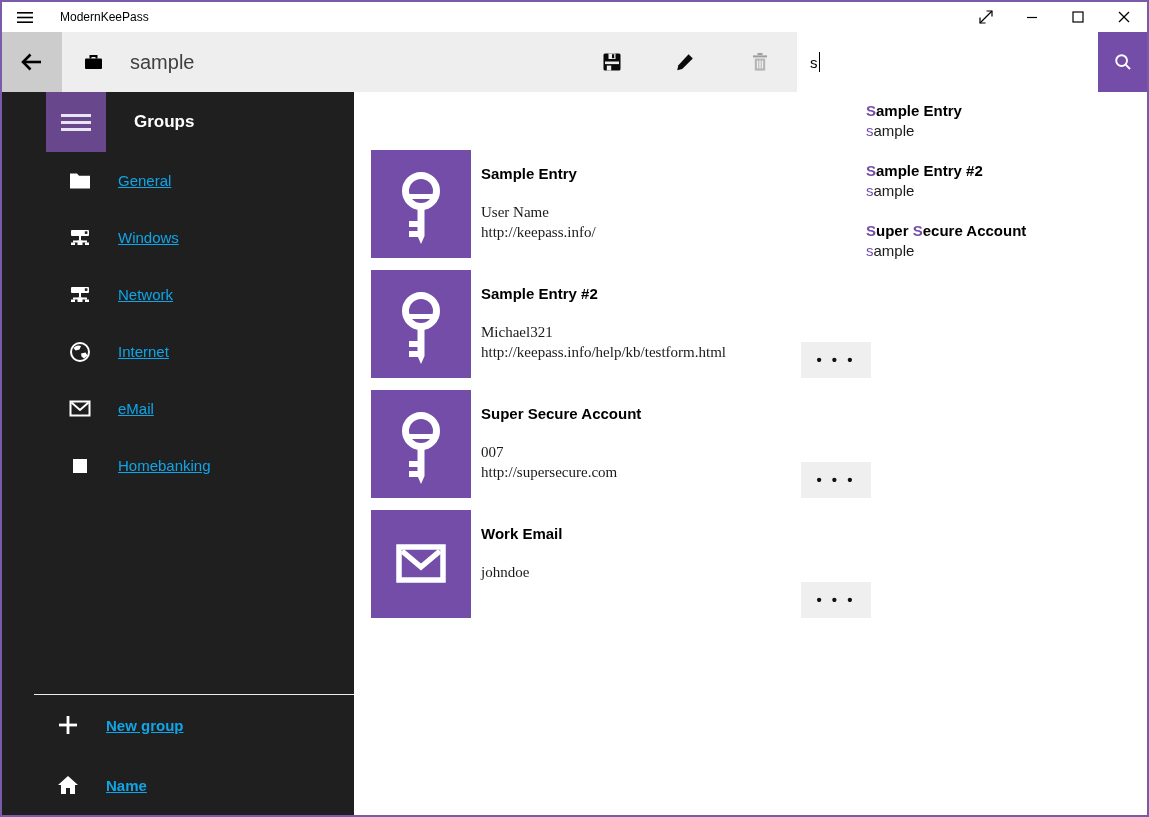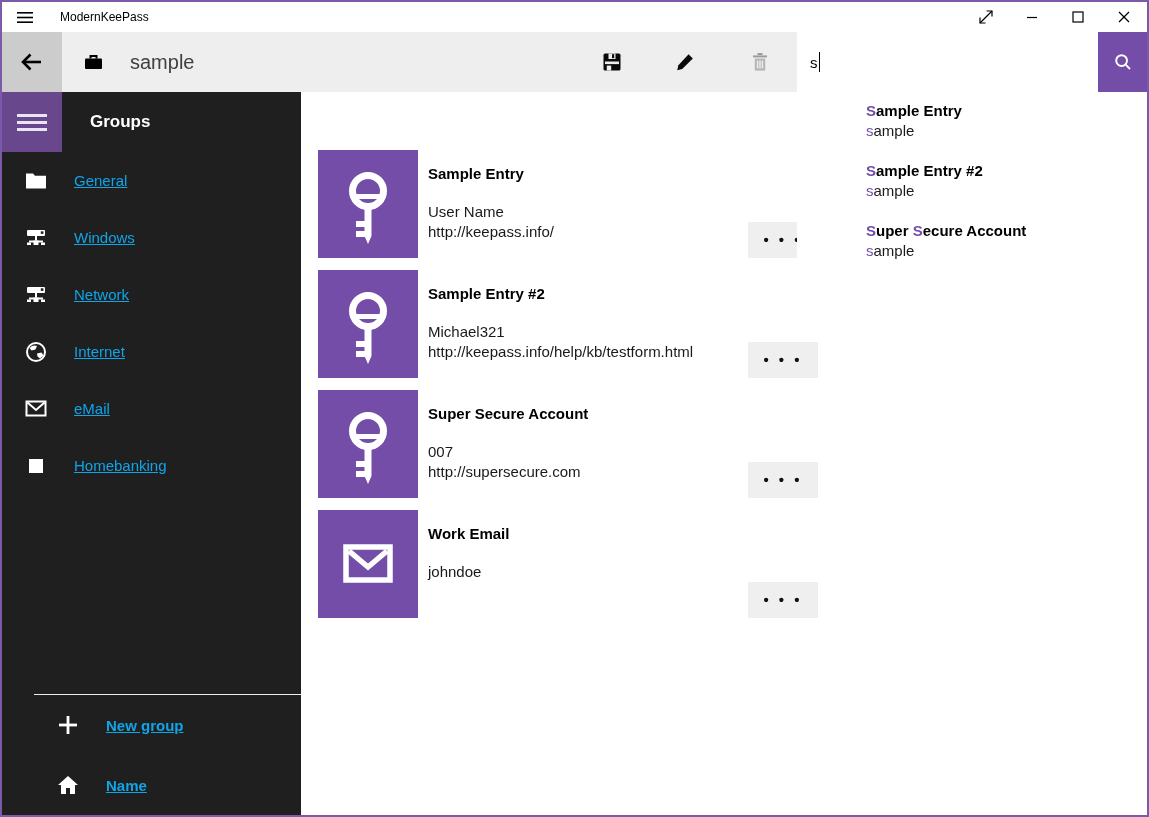--- a/index.html
+++ b/index.html
@@ -22,42 +22,42 @@
   .act-save { left:586px; } .act-edit { left:659px; } .act-delete { left:734px; }
   .searchbox { position:absolute; right:0; top:0; width:350px; height:60px; display:flex; }
   .search-input { width:301px; height:60px; background:#fff; font-size:15px; color:#000; padding-left:13px; display:flex; align-items:center; cursor:text; }
   .caret { display:inline-block; width:1px; height:20px; background:#000; margin-left:1px; }
   .search-btn { width:49px; height:60px; background:#744da9; border:none; display:flex; align-items:center; justify-content:center; cursor:pointer; }
 
   
   .content { display:flex; height:723px; }
 
   
-  .sidebar { position:relative; width:299px; background:#1f1f1f; flex:none; }
+  .sidebar { position:relative; width:352px; background:#1f1f1f; flex:none;padding-left:44px; }
   .side-header { display:flex; align-items:center; height:60px; }
   .ham-btn { width:60px; height:60px; background:#68478d; border:none; display:flex; align-items:center; justify-content:center; cursor:pointer; flex:none; }
   .ham-lines div { width:30px; height:3px; background:#e9e4f1; margin:4px 0; }
   .groups-heading { color:#fff; font-size:17px; font-weight:bold; margin-left:28px; }
   .side-item { display:flex; align-items:center; height:57px; padding-left:22px; cursor:pointer; }
   .side-item .ico { width:24px; height:24px; display:flex; align-items:center; justify-content:center; flex:none; }
   .side-item .lbl { color:#0ea5e9; font-size:15px; margin-left:26px;text-decoration:underline; }
   .side-footer { position:absolute; left:0; right:0; bottom:0;margin-left:32px; }
   .side-divider { height:1px; background:#ececec; }
   .side-footer .side-item { height:60px; }
   .side-footer .lbl { font-weight:bold; }
 
   
   .main { position:relative; flex:1; background:#fff; }
   .entry-list { padding-top:58px; }
   .entry-row { position:relative; height:120px; margin-left:17px; display:flex; cursor:pointer; }
   .tile { width:100px; height:108px; background:#744da9; flex:none; display:flex; align-items:center; justify-content:center; }
   .entry-info { margin-left:10px; padding-top:15px; }
   .entry-title { font-size:15px; font-weight:bold; color:#000; }
   .entry-sub { font-size:15px; color:#1a1a1a; line-height:20px; margin-top:20px; }
-  .entry-sub div { min-height:0; }
+  .entry-sub div { min-height:0;font-family:Liberation Serif, serif; }
   .more-btn { position:absolute; left:430px; top:72px; width:70px; height:36px; background:#efefef; border:none; cursor:pointer; font-size:15px; font-weight:bold; color:#111; letter-spacing:3px; line-height:30px; }
 
   
   .suggest-panel { position:absolute; left:795px; top:90px; width:350px; height:215px; background:#fff; z-index:10; }
   .suggest-item { padding:10px 0 10px 69px; cursor:pointer; height:60px; }
   .sg-title { font-size:15px; font-weight:bold; color:#000; }
   .sg-sub { font-size:15px; color:#1a1a1a; margin-top:3px; }
   .hl { color:#744da9; }
 
   svg { display:block; }

